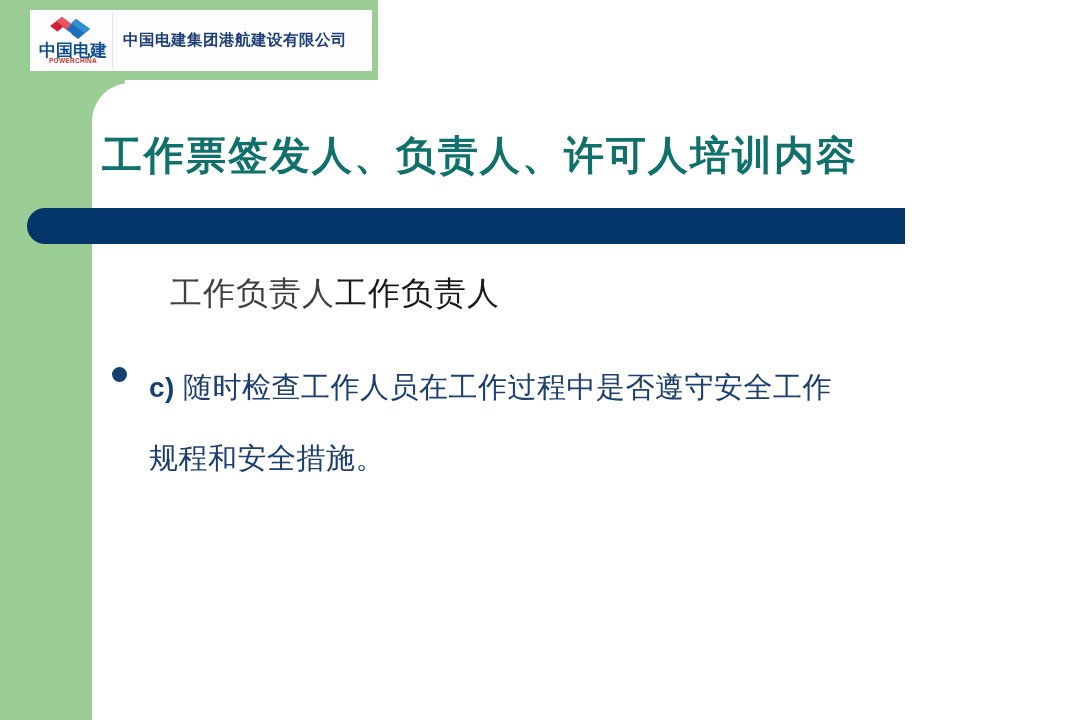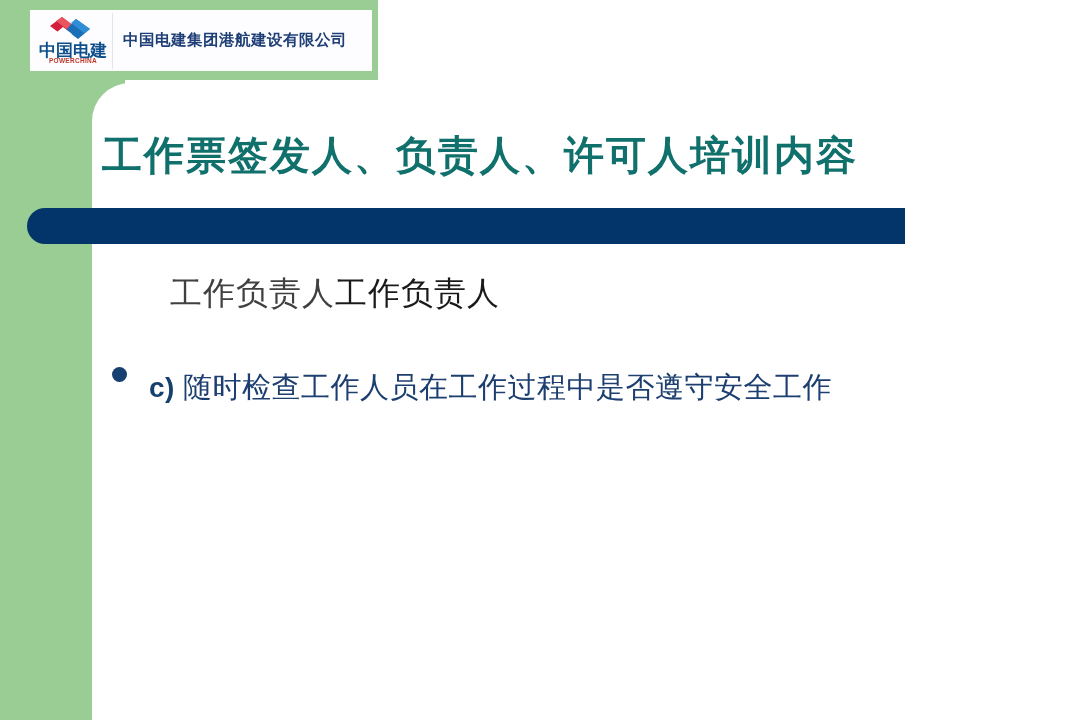--- a/index.html
+++ b/index.html
@@ -251,19 +251,19 @@
   <div class="body-area">
 
     <p class="subhead"><span class="hl">工作负责人</span><span class="rest">工作负责人</span></p>
 
     <ul class="bullets">
 
 
 
       <li class="bullet-row">
         <span class="dot"></span>
-        <span class="bullet-text"><span class="marker">c)</span><span>随时检查工作人员在工作过程中是否遵守安全工作</span></span>
+        <span class="bullet-text"><span class="marker">c)</span><span>随时检查工作人员在工作过程中是否遵守安全工作</span><span class="cont">规程和安全措施。</span></span>
       </li>
 
     </ul>
   </div>
 
 </div>
 
 </body></html>

